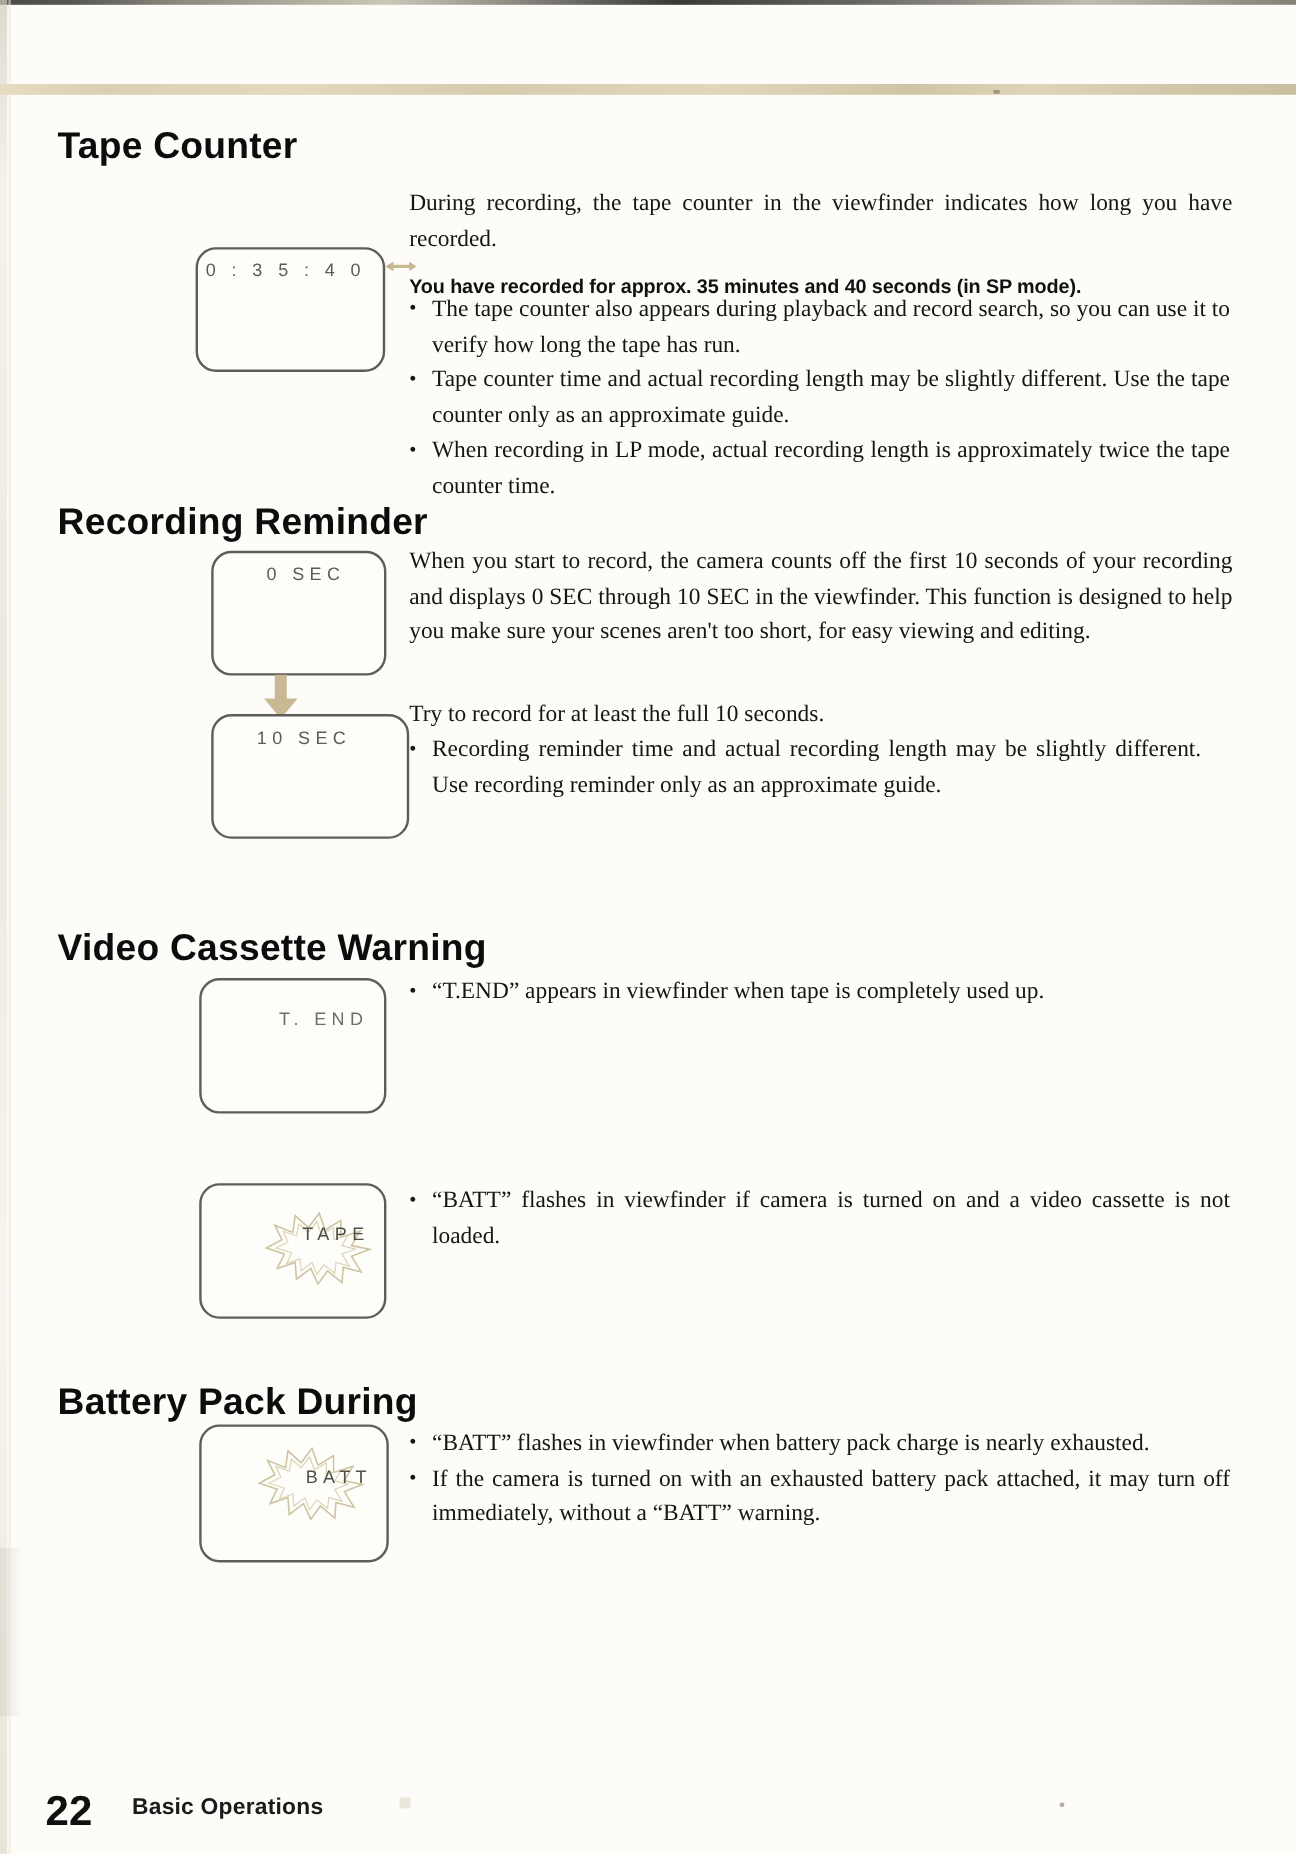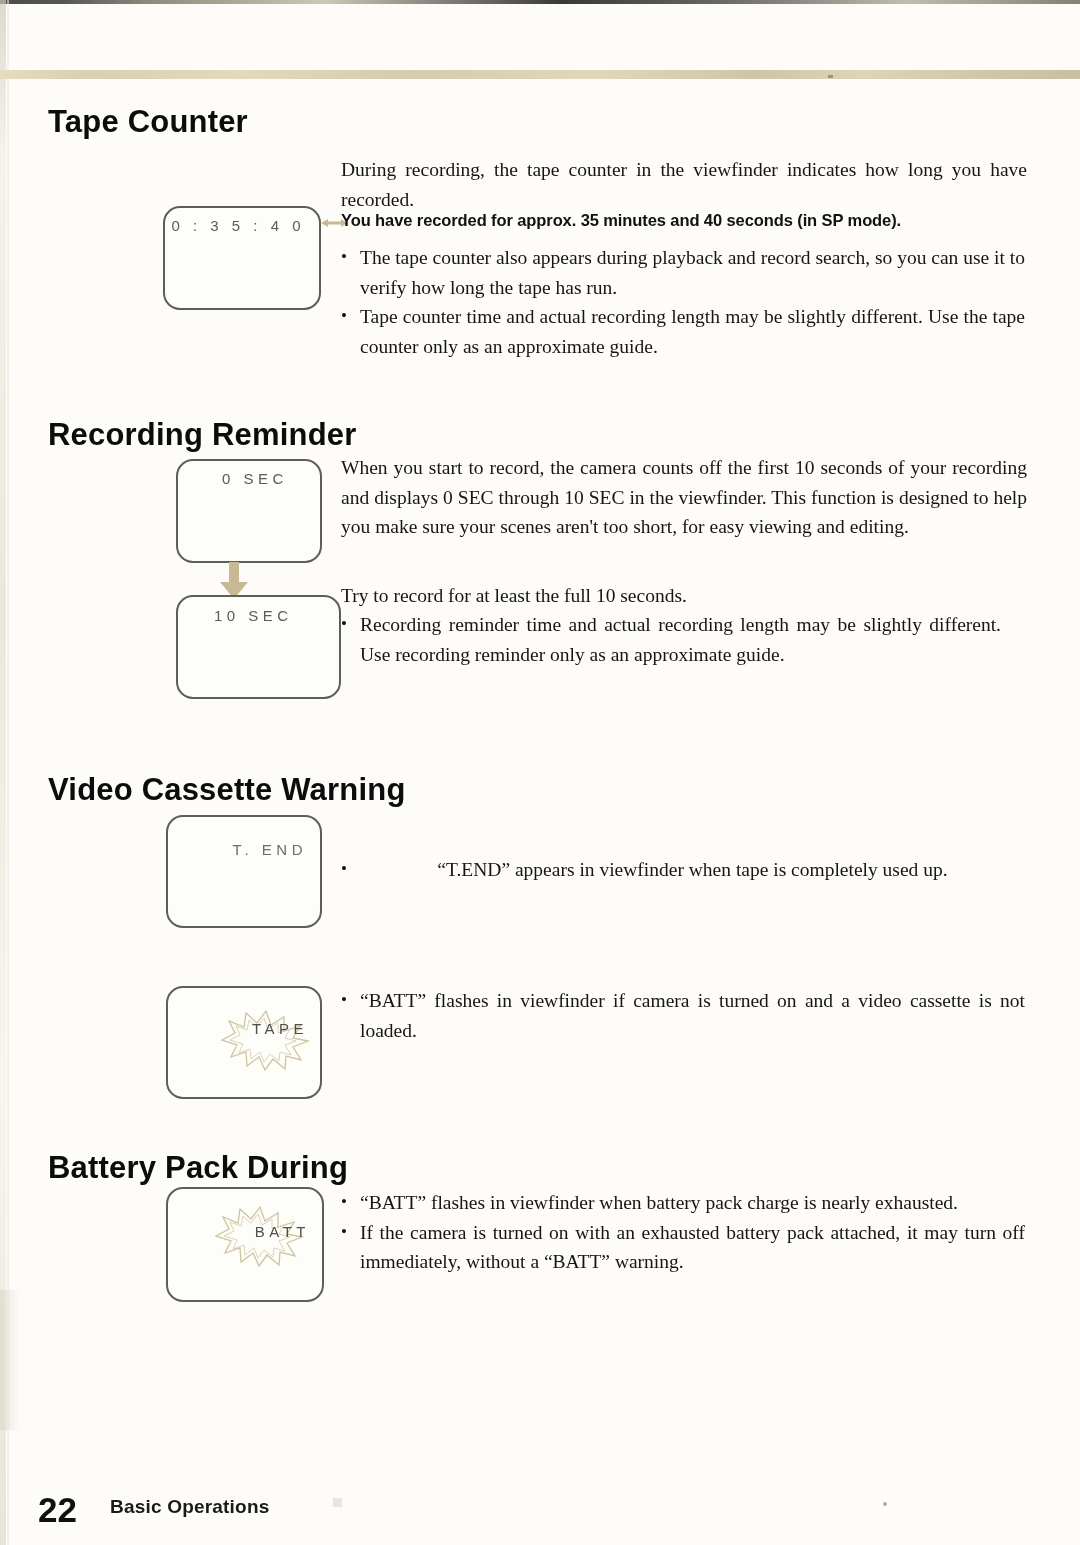--- a/index.html
+++ b/index.html
@@ -88,20 +88,21 @@
   .body-text.nojust { text-align: left; }
 
   .callout {
     position: absolute;
     font-family: "Liberation Sans", sans-serif;
     font-weight: bold;
     font-size: 16.5px;
     letter-spacing: -0.1px;
     color: #111;
     white-space: nowrap;
+    margin-top: 19px;
   }
 
   .bullet-list {
     position: absolute;
     list-style: none;
     margin: 0;
     padding: 0;
     font-family: "Liberation Serif", serif;
     font-size: 19.5px;
     line-height: 29.5px;
@@ -113,21 +114,21 @@
     text-align: justify;
     margin-bottom: 0;
   }
   .bullet-list li::before {
     content: "\2022";
     position: absolute;
     left: 0; top: -1px;
     font-size: 17px;
     color: #16150f;
   }
-  .bullet-list li.last-line-left { text-align: center; margin-top: 43px; }
+  .bullet-list li.last-line-left { text-align: left; }
 
   
   .viewfinder {
     position: absolute;
     border: 2.5px solid #5e5d58;
     border-radius: 17px;
     background: #fdfdfa;
     box-sizing: border-box;
   }
   .viewfinder::after {
@@ -219,20 +220,21 @@
   <svg width="26" height="10" viewBox="0 0 26 10">
     <path d="M0 5 L7 1 L7 3.6 L20 3.6 L20 1 L26 5 L20 9 L20 6.4 L7 6.4 L7 9 Z" fill="#c9b894"></path>
   </svg>
 </div>
 
 <div class="callout" style="left:341px; top:211px;">You have recorded for approx. 35 minutes and 40 seconds (in SP mode).</div>
 
 <ul class="bullet-list" style="left:341px; top:243px; width:684px;">
   <li>The tape counter also appears during playback and record search, so you can use it to verify how long the tape has run.</li>
   <li>Tape counter time and actual recording length may be slightly different. Use the tape counter only as an approximate guide.</li>
+  <li>When recording in LP mode, actual recording length is approximately twice the tape counter time.</li>
 </ul>
 
 <h2 class="section-heading" style="left:48px; top:417px;">Recording Reminder</h2>
 
 <div class="viewfinder" style="left:176px; top:459px; width:146px; height:104px;">
   <span class="vf-label" style="left:44px; top:9px;">0 SEC</span>
 </div>
 
 <div class="arrow-down" style="left:219px; top:562px;">
   <svg width="30" height="38" viewBox="0 0 30 38">

